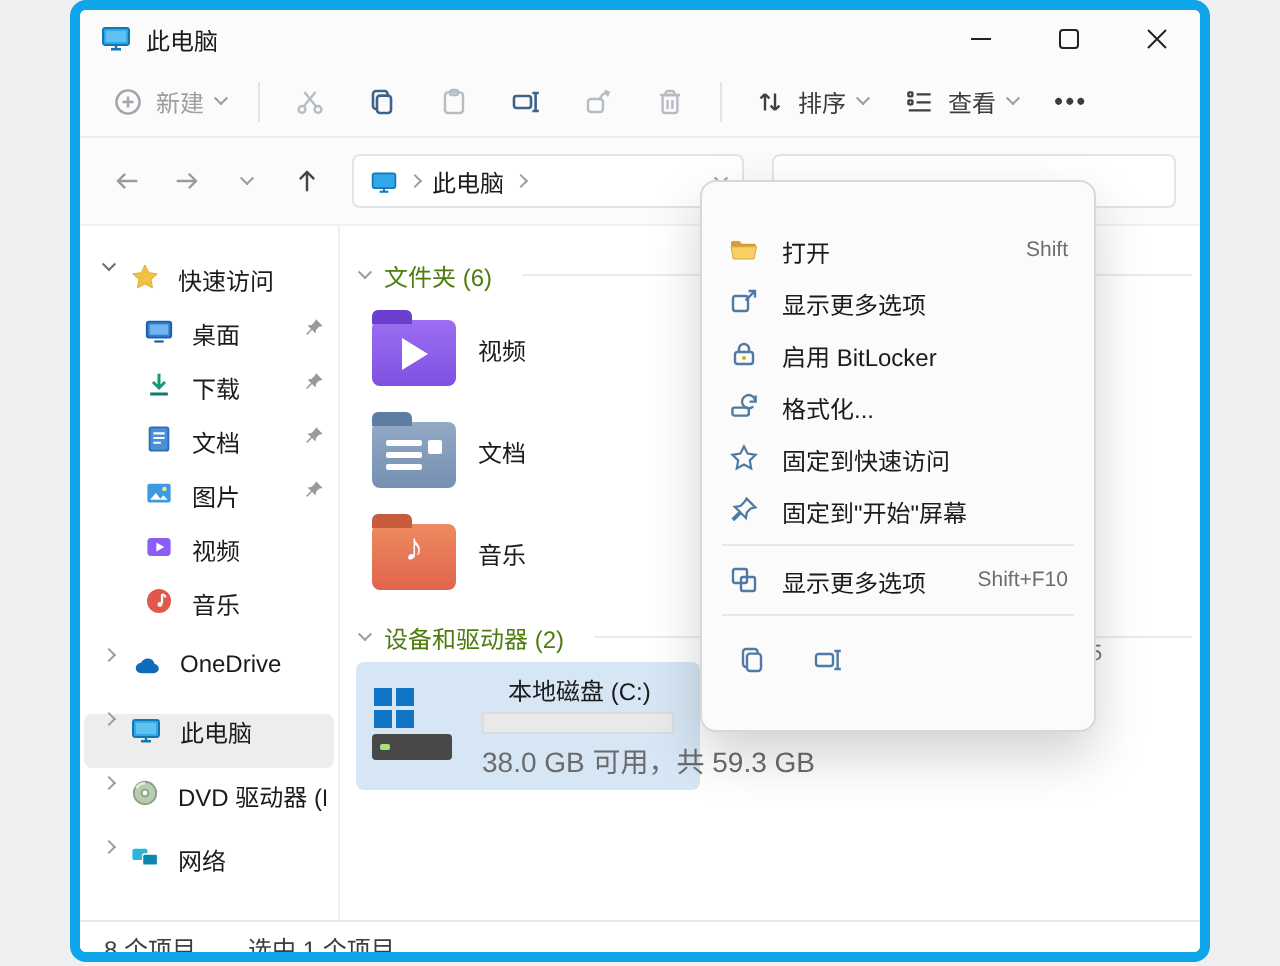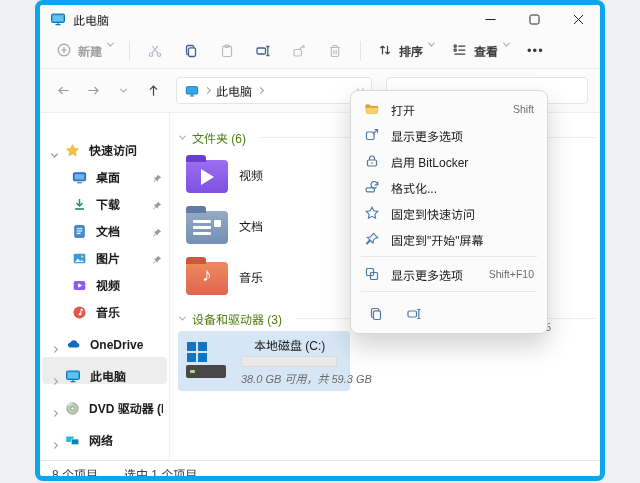--- a/index.html
+++ b/index.html
@@ -5,41 +5,41 @@
   html,body{margin:0;padding:0;background:#eef0f2;font-family:"Liberation Sans","DejaVu Sans",sans-serif;}
   *{box-sizing:border-box;}
   .window{position:relative;width:570px;height:481px;margin:0 auto;background:#fff;border:5px solid #0ea5e9;border-radius:8px;overflow:hidden;}
   
   .titlebar{height:28px;background:#fbfbfb;display:flex;align-items:center;justify-content:space-between;padding:0 0 0 10px;}
   .tb-left{display:flex;align-items:center;gap:7px;font-size:12px;color:#1b1b1b;}
   .tb-controls{display:flex;height:28px;}
   .wbtn{width:44px;height:28px;display:flex;align-items:center;justify-content:center;}
   
   .toolbar{height:36px;background:#fbfbfb;border-bottom:1px solid #ececec;display:flex;align-items:center;padding:0 8px;gap:2px;}
-  .tbtn{display:flex;gap:6px;padding:5px 8px;border-radius:4px;font-size:12px;color:#3c3c3c;background:none;border:none;font-weight:bold;}
+  .tbtn{display:flex;align-items:center;gap:6px;padding:5px 8px;border-radius:4px;font-size:12px;color:#3c3c3c;background:none;border:none;}
   .tbtn.dis{color:#9f9f9f;}
   .ibtn{width:34px;height:28px;display:flex;align-items:center;justify-content:center;border-radius:4px;}
   .tsep{width:1px;height:20px;background:#e3e3e3;margin:0 6px;}
   .more-dots{font-size:13px;letter-spacing:1px;color:#3c3c3c;padding:0 8px;}
   
   .addrrow{height:44px;background:#fbfbfb;border-bottom:1px solid #f0f0f0;display:flex;align-items:center;padding:0 10px;gap:4px;}
   .navbtn{width:26px;height:26px;display:flex;align-items:center;justify-content:center;border-radius:4px;}
   .addrbox{display:flex;align-items:center;gap:6px;height:27px;width:196px;margin-left:6px;padding:0 8px;background:#fff;border:1px solid #e4e4e4;border-radius:4px;font-size:12px;color:#1b1b1b;}
   .addr-spacer{flex:1;}
   .searchbox{height:27px;flex:1;margin-left:10px;margin-right:2px;background:#fff;border:1px solid #e4e4e4;border-radius:4px;}
   .searchbox input{width:100%;height:100%;border:none;background:transparent;outline:none;font-size:12px;padding:0 8px;}
   
   .chv{display:inline-block;width:5px;height:5px;border-right:1.3px solid #6f6f6f;border-bottom:1.3px solid #6f6f6f;}
   .chv.down{transform:rotate(45deg) translate(-1px,-1px);}
   .chv.right{transform:rotate(-45deg);}
   .chv.lite{border-color:#9d9d9d;}
   
   .bodyrow{display:flex;height:347px;background:#fff;}
   .sidebar{width:130px;padding-top:18px;border-right:1px solid #f0f0f0;flex-shrink:0;}
-  .srow{display:flex;align-items:flex-end;height:27px;padding:0 4px 0 10px;gap:7px;font-size:12px;color:#1b1b1b;border-radius:4px;margin:0 2px;font-weight:bold;}
+  .srow{display:flex;align-items:flex-start;height:27px;padding:0 4px 0 10px;gap:7px;font-size:12px;color:#1b1b1b;border-radius:4px;margin:0 2px;}
   .srow .slbl{flex:1;white-space:nowrap;overflow:hidden;}
   .srow.child{padding-left:30px;}
   .srow.root{margin-top:5px;}
   .srow.sel{background:#ededed;}
   .chevslot{width:6px;flex-shrink:0;display:flex;}
   .spin{flex-shrink:0;margin-right:2px;}
   
   .content{flex:1;position:relative;padding:14px 0 0 8px;}
   .ghead{display:flex;align-items:center;gap:7px;height:20px;font-size:12px;color:#4d7c0f;padding-left:2px;}
   .gline{flex:1;height:1px;background:#ececec;margin:0 4px 0 8px;}
@@ -60,24 +60,24 @@
   .tf-music::after{content:"♪";position:absolute;left:0;top:2px;width:42px;text-align:center;color:#fff;font-size:19px;font-weight:bold;}
   
   .disk-ic{width:44px;height:38px;position:relative;flex-shrink:0;}
   .wlogo{position:absolute;left:1px;top:0;width:20px;height:20px;background-image:linear-gradient(#1174c4,#1174c4),linear-gradient(#1174c4,#1174c4),linear-gradient(#1174c4,#1174c4),linear-gradient(#1174c4,#1174c4);background-size:9px 9px;background-position:0 0,11px 0,0 11px,11px 11px;background-repeat:no-repeat;}
   .hdd{position:absolute;left:0;top:23px;width:40px;height:13px;background:#484848;border-radius:2px;}
   .led{position:absolute;left:4px;top:5px;width:5px;height:3px;background:#a6e27a;border-radius:1px;}
   .diskinfo{display:flex;flex-direction:column;gap:3px;min-width:0;}
   .dname{font-size:12px;color:#1b1b1b;white-space:nowrap;margin-left:13px;}
   .pbar{width:96px;height:11px;background:#e9e9e9;border:1px solid #dcdcdc;}
   .pfill{height:100%;background:#28a0da;}
-  .dinfo{font-size:11px;color:#6b6b6b;white-space:nowrap;font-style:italic;}
+  .dinfo{font-size:14px;color:#6b6b6b;white-space:nowrap;}
   .fragment{position:absolute;left:372px;top:208px;font-size:11px;color:#777;z-index:1;}
   
-  .cmenu{position:absolute;left:310px;top:85px;width:198px;background:#fbfbfb;border:1px solid #d8d8d8;border-radius:8px;box-shadow:0 12px 26px rgba(0,0,0,.18);padding:5px 0;z-index:40;}
+  .cmenu{position:absolute;left:310px;top:85px;width:198px;background:#fbfbfb;border:1px solid #d8d8d8;border-radius:8px;box-shadow:0 12px 26px rgba(0,0,0,.18);padding:21px 0;z-index:40;}
   .mi{display:flex;align-items:center;height:26px;padding:0 13px;gap:11px;font-size:12px;color:#1b1b1b;}
   .mi .mlbl{flex:1;white-space:nowrap;}
   .msc{font-size:10.5px;color:#6d6d6d;}
   .msep{height:1px;background:#e6e6e6;margin:4px 10px;}
   .mrow{display:flex;gap:8px;padding:5px 10px 2px;}
   .mbtn{width:30px;height:25px;border-radius:4px;display:flex;align-items:center;justify-content:center;}
   
   .statusbar{height:26px;border-top:1px solid #e7e7e7;background:#fff;display:flex;align-items:center;padding:0 12px;gap:26px;font-size:12px;color:#3d3d3d;}
   svg{display:block;}
 </style>
@@ -388,21 +388,21 @@
           </span>
         <span class="tlbl">文档</span>
       </div>
       <div class="tile">
         <span class="tilefolder tf-music"></span>
         <span class="tlbl">音乐</span>
       </div>
 
       <div class="ghead" style="margin-top:8px">
         <span class="chv down lite"></span>
-        <span>设备和驱动器 (3)</span>
+        <span>设备和驱动器 (2)</span>
         <span class="gline"></span>
       </div>
 
       <div class="tile sel">
         <span class="disk-ic">
             <span class="wlogo"></span>
             <span class="hdd">
               <i class="led"></i>
             </span>
           </span>

